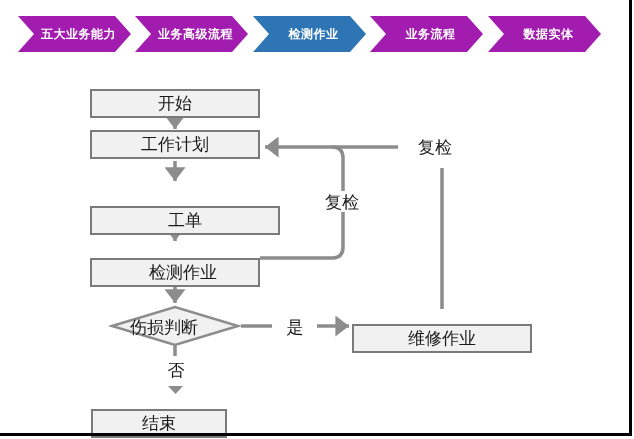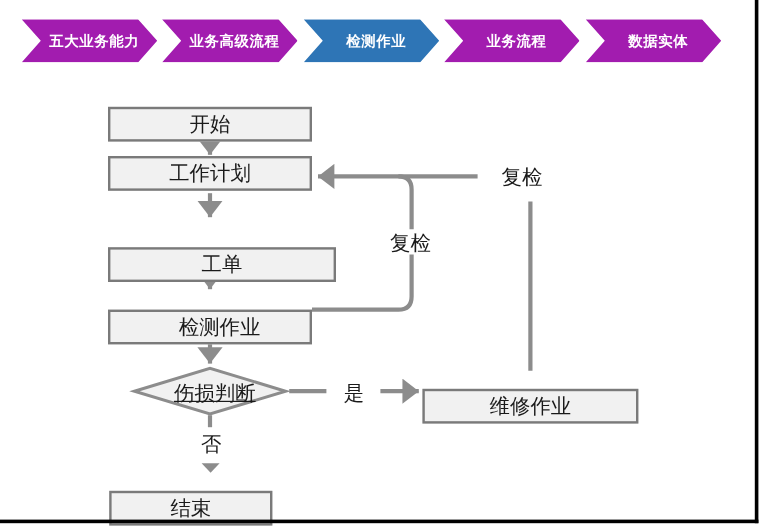--- a/index.html
+++ b/index.html
@@ -103,21 +103,21 @@
     <polygon points="112,326 175,307 238,326 175,345" fill="#f1f1f1" stroke="#8c8c8c" stroke-width="2.5"></polygon>
   </svg>
 
   <div class="node" style="left:90px;  top:75px;  width:170px; height:29px;">开始</div>
   <div class="node" style="left:90px;  top:116px; width:170px; height:29px;">工作计划</div>
   <div class="node" style="left:90px;  top:192px; width:190px; height:29px;">工单</div>
   <div class="node" style="left:90px;  top:244px; width:170px; height:29px;padding-left:16px;">检测作业</div>
   <div class="node" style="left:352px; top:310px; width:180px; height:29px;">维修作业</div>
   <div class="node" style="left:91px;  top:395px; width:136px; height:29px;">结束</div>
 
-  <div class="flow-label" style="left:116px; top:316px; width:126px;text-decoration:underline;">伤损判断</div>
+  <div class="flow-label" style="left:101px; top:316px; width:126px;">伤损判断</div>
 
   <div class="flow-label" style="left:411px; top:136px; width:48px;">复检</div>
   <div class="flow-label" style="left:318px; top:191px; width:48px;">复检</div>
   <div class="flow-label" style="left:281px; top:316px; width:28px;">是</div>
   <div class="flow-label" style="left:162px; top:359px; width:28px;">否</div>
 
   <div class="edge-black" style="left:629px; top:0; width:3px; height:436px;"></div>
   <div class="edge-black" style="left:0; top:433px; width:632px; height:3px;"></div>
 
 </div>

